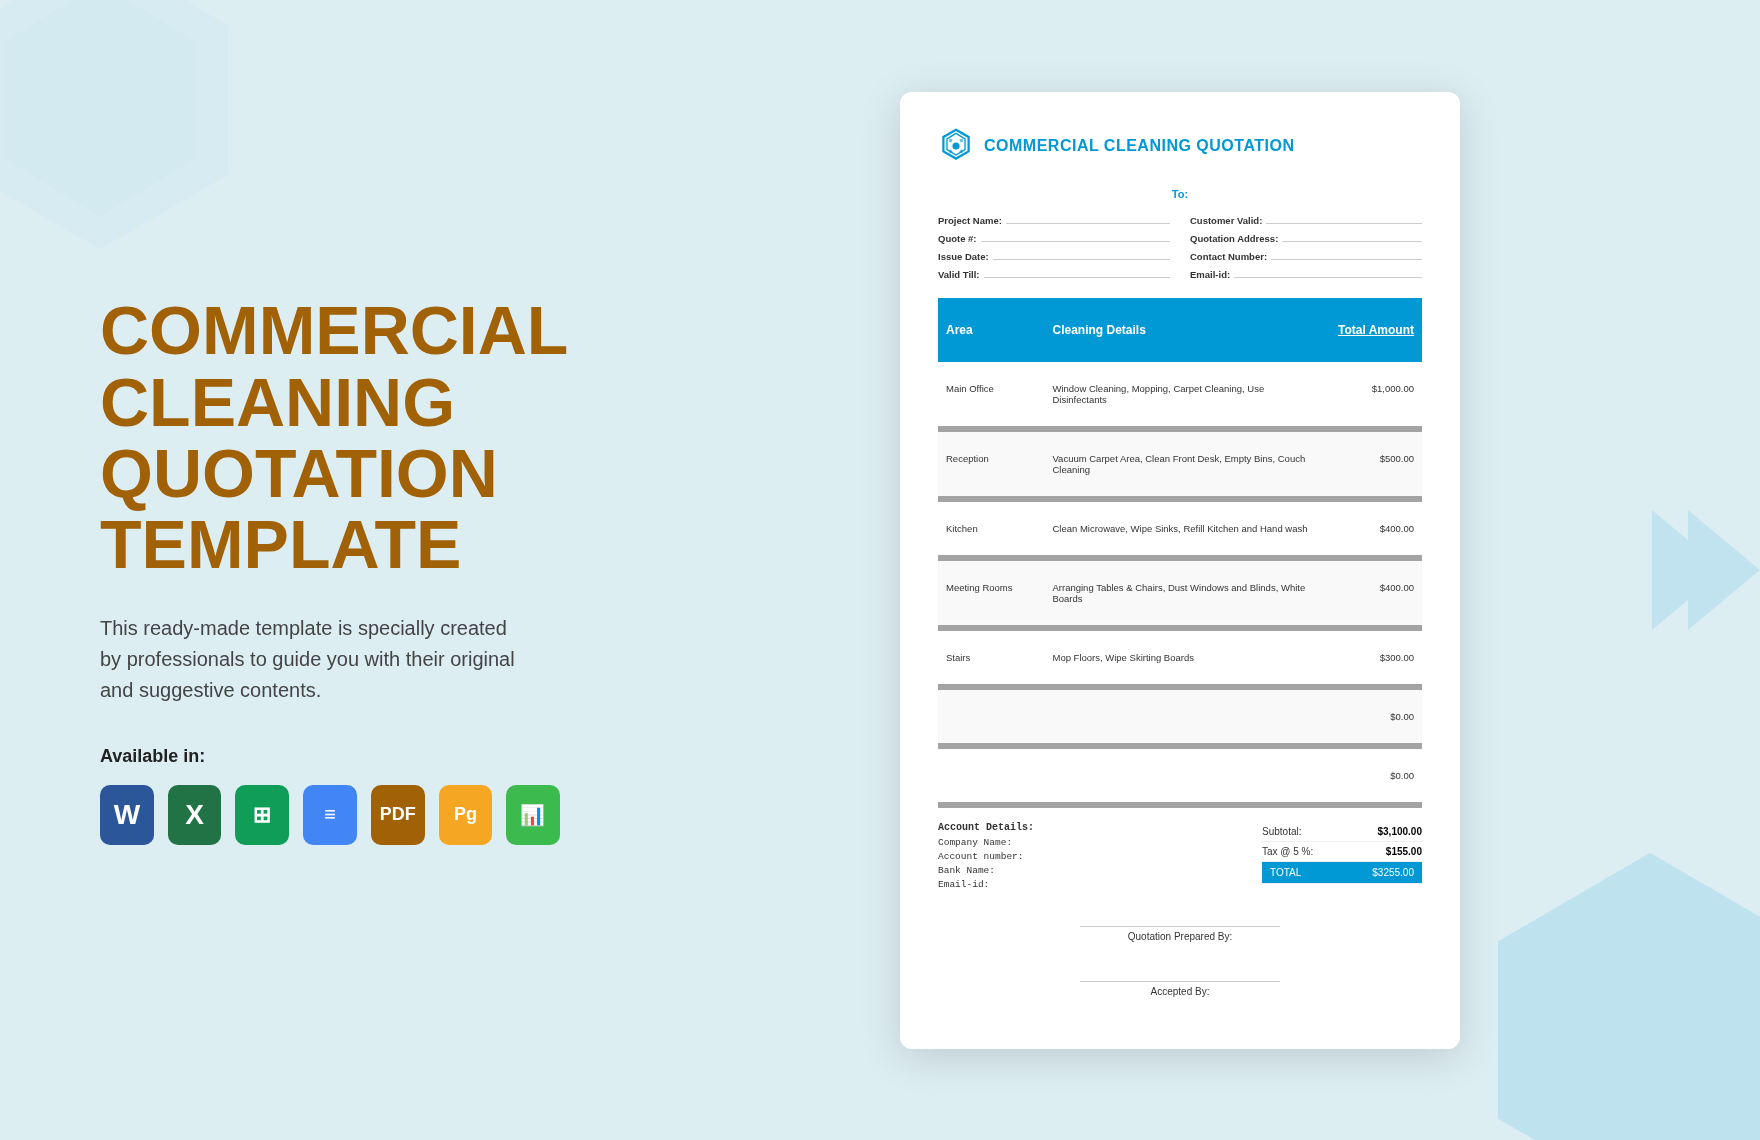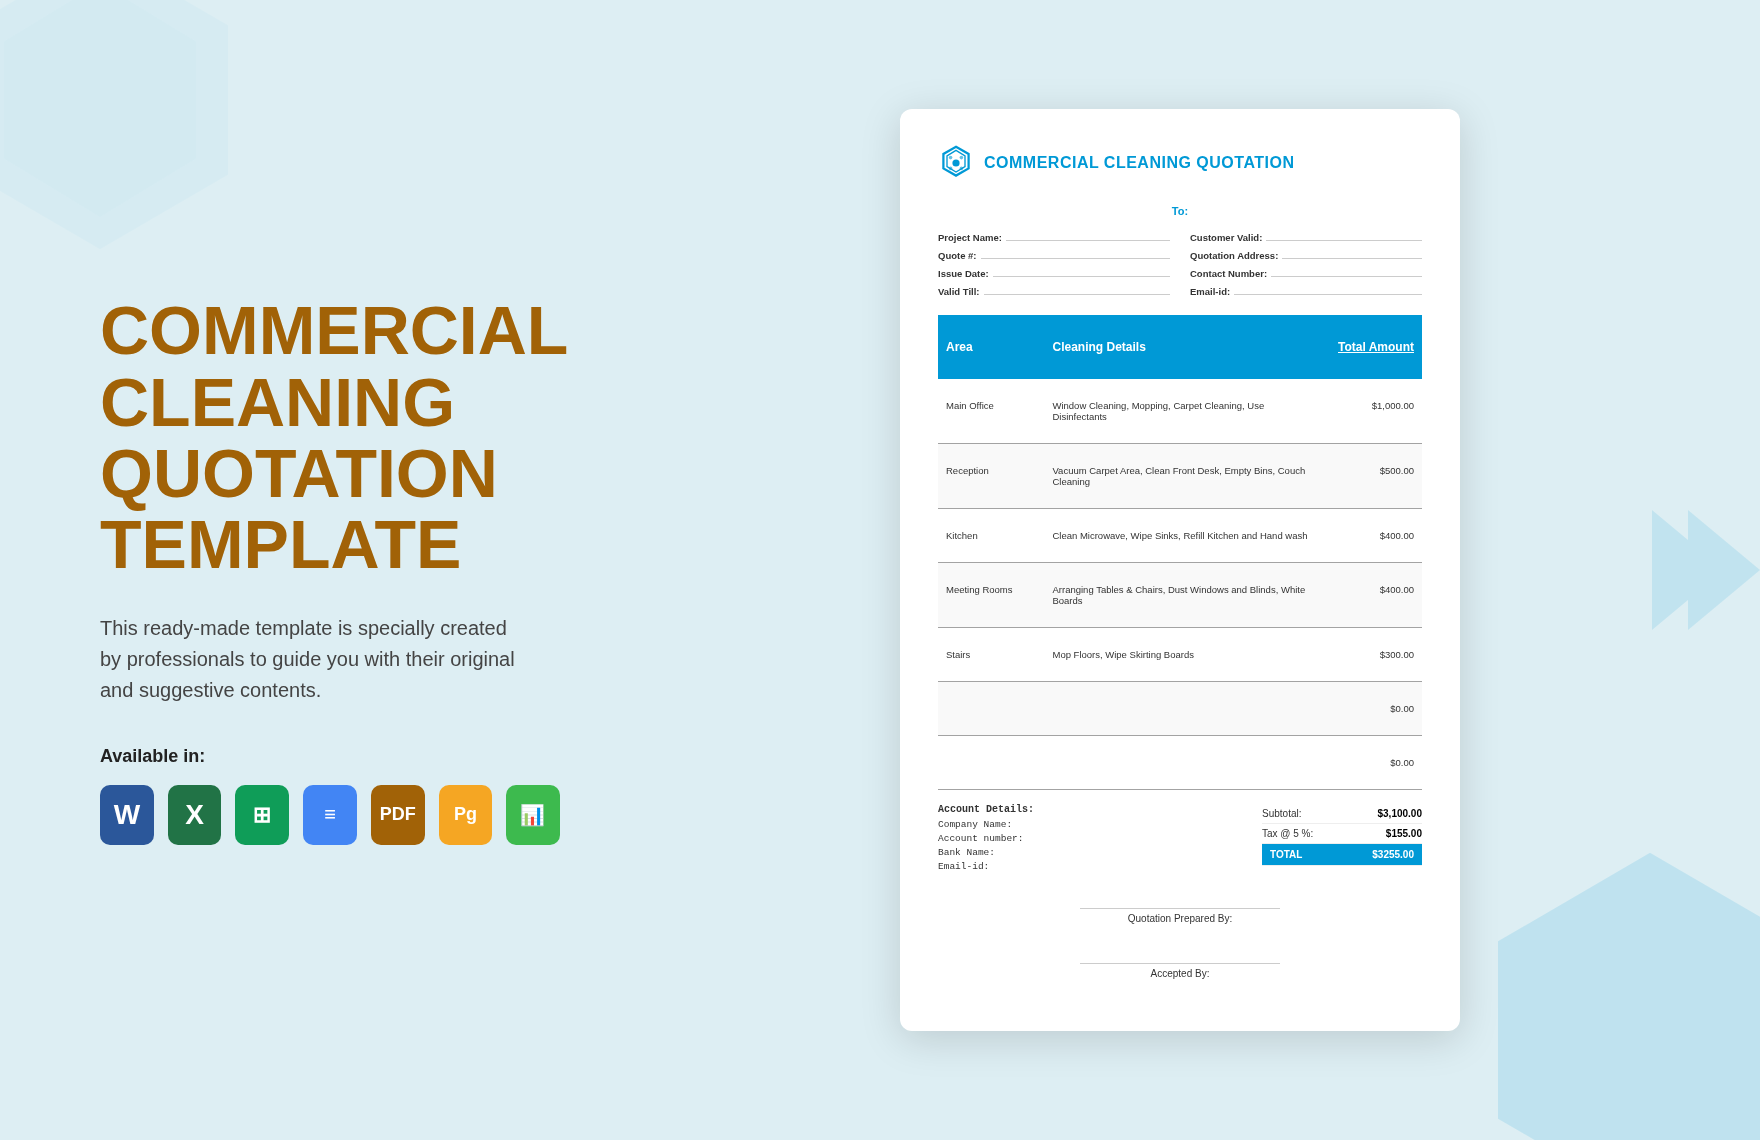--- a/index.html
+++ b/index.html
@@ -166,21 +166,21 @@
       padding: 25px 8px;
       text-align: left;
       font-size: 12px;
       font-weight: 700;
     }
     .cleaning-table th:last-child {
       text-align: right;
     }
     .cleaning-table td {
       padding: 21px 8px;
-      border-bottom: 1px solid #a3a3a3;
+      border-bottom: 6px solid #a3a3a3;
       vertical-align: top;
       color: #333;
     }
     .cleaning-table td:last-child {
       text-align: right;
       white-space: nowrap;
       font-weight: 500;
     }
     .cleaning-table tr:nth-child(even) td {
       background: #f9f9f9;
@@ -216,21 +216,21 @@
     .totals-row {
       display: flex;
       justify-content: space-between;
       padding: 4px 0;
       border-bottom: 1px solid #eee;
     }
     .totals-row.total-final {
       background: #0099d6;
       color: white;
       padding: 5px 8px;
-      font-weight: 700;
+      font-weight: 400;
     }
     .totals-row .t-label { color: #333; }
     .totals-row .t-value { font-weight: 600; }
 
     
     .sig-section {
       text-align: center;
       font-size: 10px;
       color: #333;
     }

